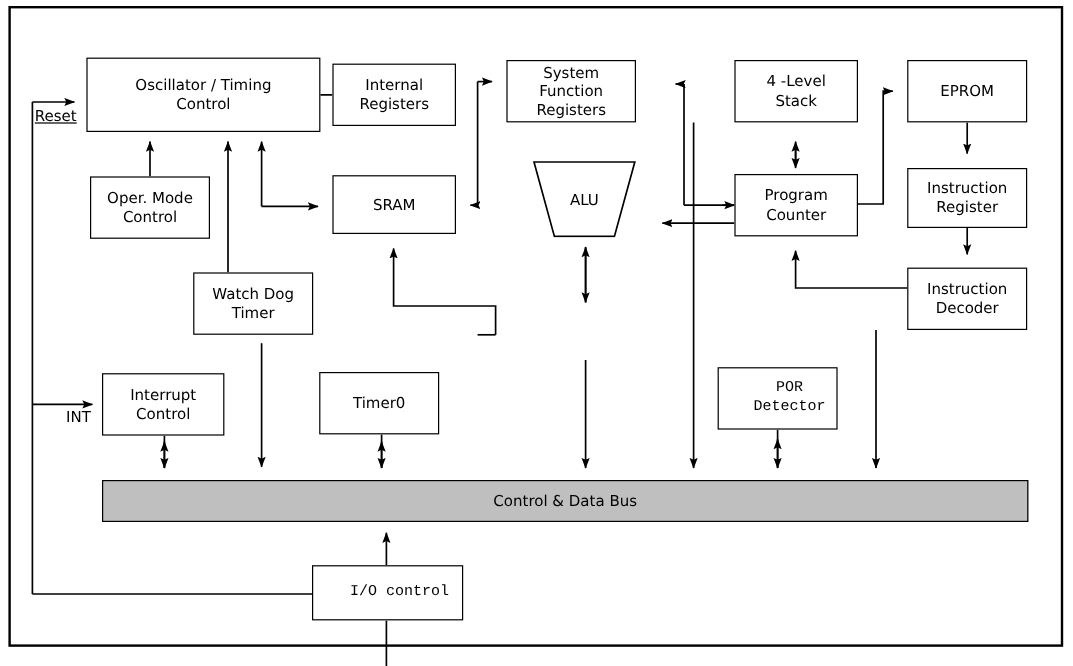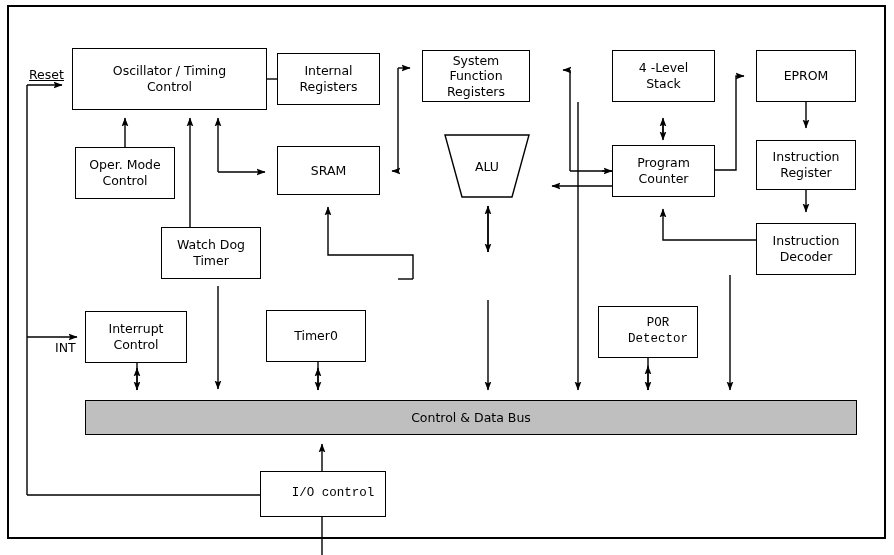--- a/index.html
+++ b/index.html
@@ -206,16 +206,16 @@
     <svg width="86" height="64" viewBox="0 0 86 64">
       <polygon points="1,1 85,1 68,63 18,63" fill="#fff" stroke="#000" stroke-width="1.4"></polygon>
     </svg>
     <span class="alulbl">ALU</span>
   </div>
 
   <div class="bus" style="left:85px;top:400px;width:772px;height:35px;">
     <span>Control &amp; Data Bus</span>
   </div>
 
-  <span class="tag" style="left:29px;top:67px;text-decoration:underline;">Reset</span>
+  <span class="tag" style="left:29px;top:89px;text-decoration:underline;">Reset</span>
   <span class="tag" style="left:55px;top:340px;">INT</span>
 
 </div>
 
 </body></html>

